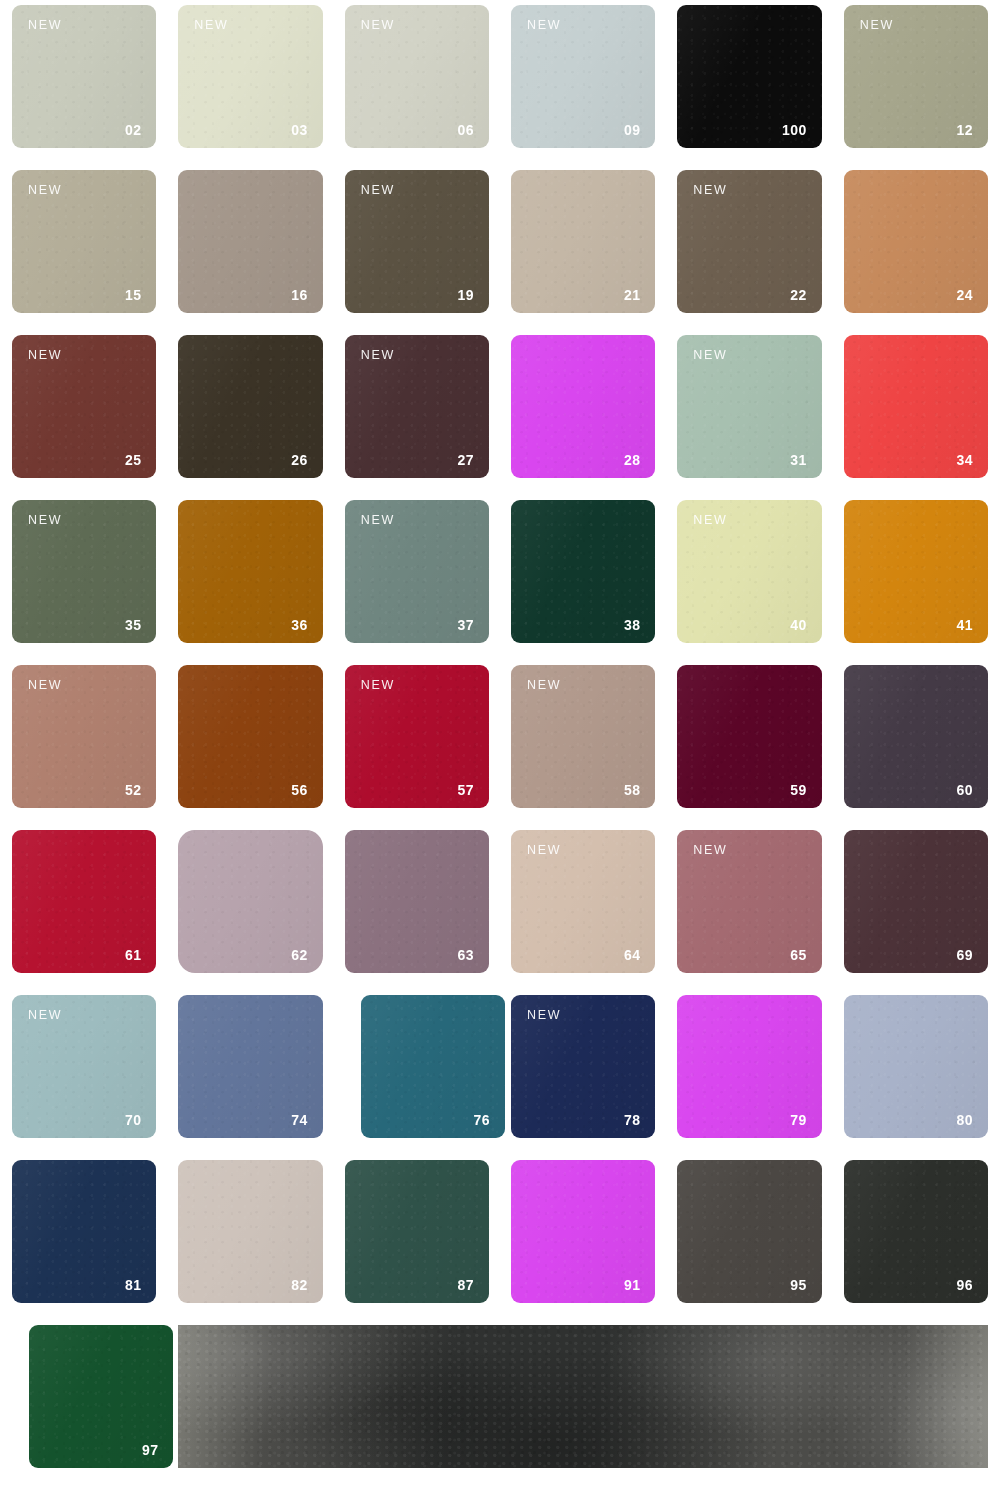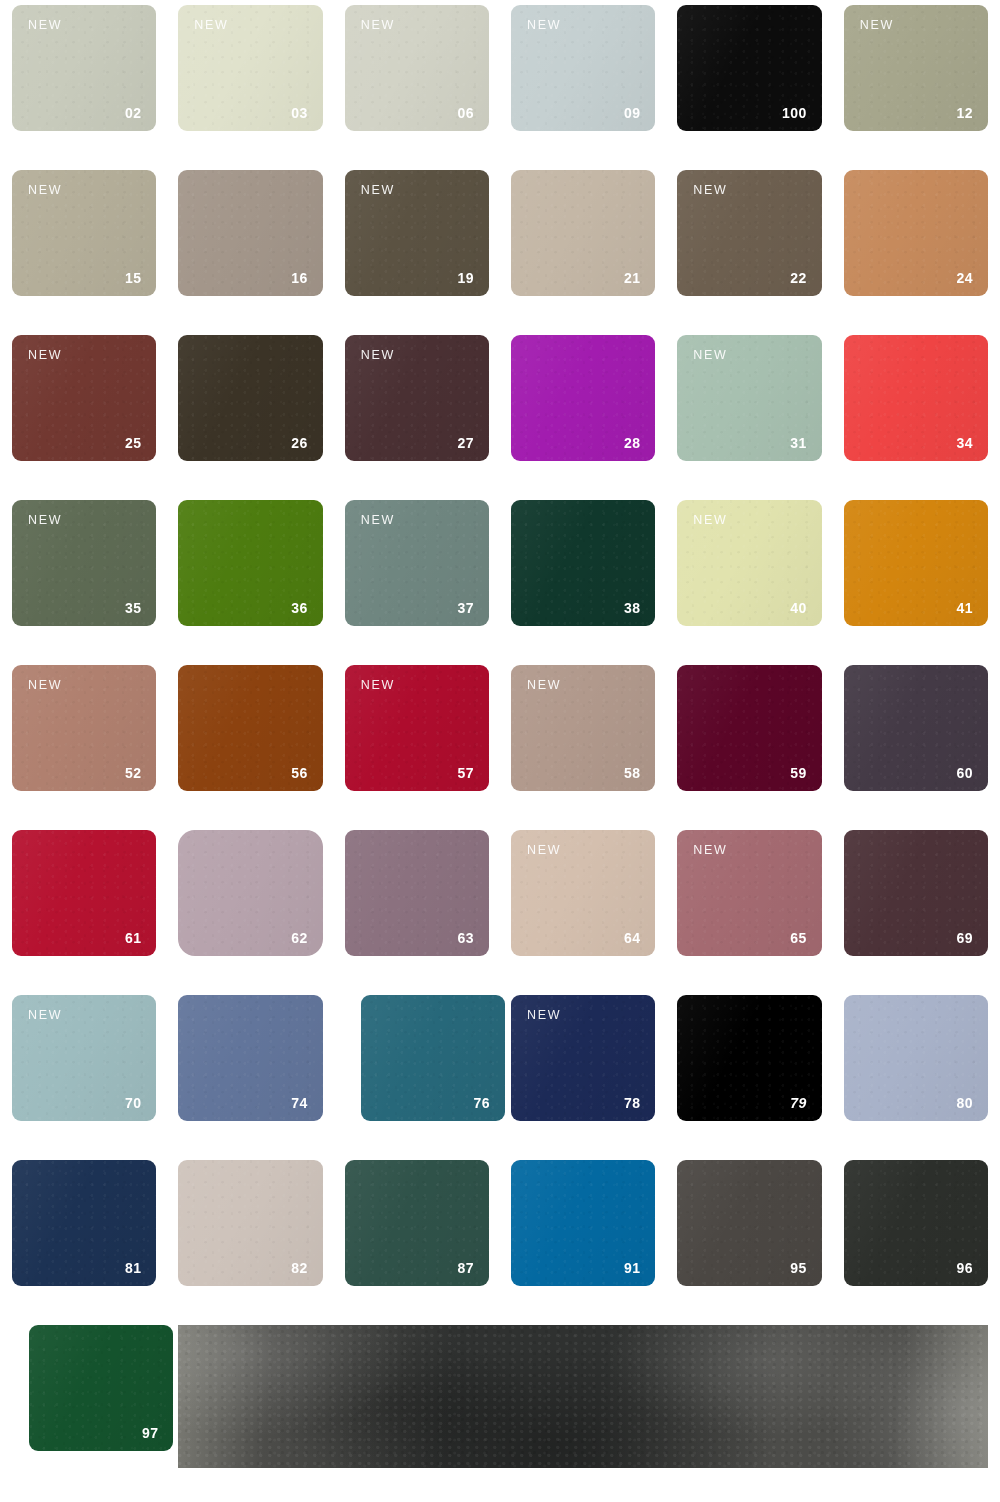--- a/index.html
+++ b/index.html
@@ -26,21 +26,21 @@
     grid-template-rows: repeat(9, 143px);
     column-gap: 22px;
     row-gap: 22px;
   }
 
   .swatch {
     position: relative;
     border-radius: 9px;
     overflow: hidden;
     width: 100%;
-    height: 126px;
+    height: 143px;
     box-sizing: border-box;
   }
 
   
   .swatch .texture {
     position: absolute;
     inset: 0;
     pointer-events: none;
     opacity: .26;
     background-image:
@@ -193,21 +193,21 @@
       <div class="texture"></div>
       <div class="sheen"></div>
       <div class="swatch-number">26</div>
     </div>
     <div class="swatch" style="background: rgb(74, 48, 51);">
       <div class="texture"></div>
       <div class="sheen"></div>
       <div class="badge-new">NEW</div>
       <div class="swatch-number">27</div>
     </div>
-    <div class="swatch" style="background: #a21caf;">
+    <div class="swatch" style="background: #d946ef;">
       <div class="texture"></div>
       <div class="sheen"></div>
       <div class="swatch-number">28</div>
     </div>
     <div class="swatch" style="background: rgb(167, 192, 176);">
       <div class="texture"></div>
       <div class="sheen"></div>
       <div class="badge-new">NEW</div>
       <div class="swatch-number">31</div>
     </div>
@@ -215,21 +215,21 @@
       <div class="texture"></div>
       <div class="sheen"></div>
       <div class="swatch-number">34</div>
     </div>
     <div class="swatch" style="background: rgb(94, 107, 84);">
       <div class="texture"></div>
       <div class="sheen"></div>
       <div class="badge-new">NEW</div>
       <div class="swatch-number">35</div>
     </div>
-    <div class="swatch" style="background: #4d7c0f;">
+    <div class="swatch" style="background: #a16207;">
       <div class="texture"></div>
       <div class="sheen"></div>
       <div class="swatch-number">36</div>
     </div>
     <div class="swatch" style="background: rgb(111, 134, 128);">
       <div class="texture"></div>
       <div class="sheen"></div>
       <div class="badge-new">NEW</div>
       <div class="swatch-number">37</div>
     </div>
@@ -329,21 +329,21 @@
       <div class="texture"></div>
       <div class="sheen"></div>
       <div class="swatch-number">76</div>
     </div>
     <div class="swatch" style="background: rgb(28, 42, 87);">
       <div class="texture"></div>
       <div class="sheen"></div>
       <div class="badge-new">NEW</div>
       <div class="swatch-number">78</div>
     </div>
-    <div class="swatch" style="background: #000000; font-style: italic;">
+    <div class="swatch" style="background: #d946ef;">
       <div class="texture"></div>
       <div class="sheen"></div>
       <div class="swatch-number">79</div>
     </div>
     <div class="swatch" style="background: rgb(168, 178, 201);">
       <div class="texture"></div>
       <div class="sheen"></div>
       <div class="swatch-number">80</div>
     </div>
     <div class="swatch" style="background: rgb(28, 50, 84);">
@@ -354,21 +354,21 @@
     <div class="swatch" style="background: rgb(206, 195, 187);">
       <div class="texture"></div>
       <div class="sheen"></div>
       <div class="swatch-number">82</div>
     </div>
     <div class="swatch" style="background: rgb(47, 82, 73);">
       <div class="texture"></div>
       <div class="sheen"></div>
       <div class="swatch-number">87</div>
     </div>
-    <div class="swatch" style="background: #0369a1;">
+    <div class="swatch" style="background: #d946ef;">
       <div class="texture"></div>
       <div class="sheen"></div>
       <div class="swatch-number">91</div>
     </div>
     <div class="swatch" style="background: rgb(75, 71, 67);">
       <div class="texture"></div>
       <div class="sheen"></div>
       <div class="swatch-number">95</div>
     </div>
     <div class="swatch" style="background: rgb(44, 47, 43);">

